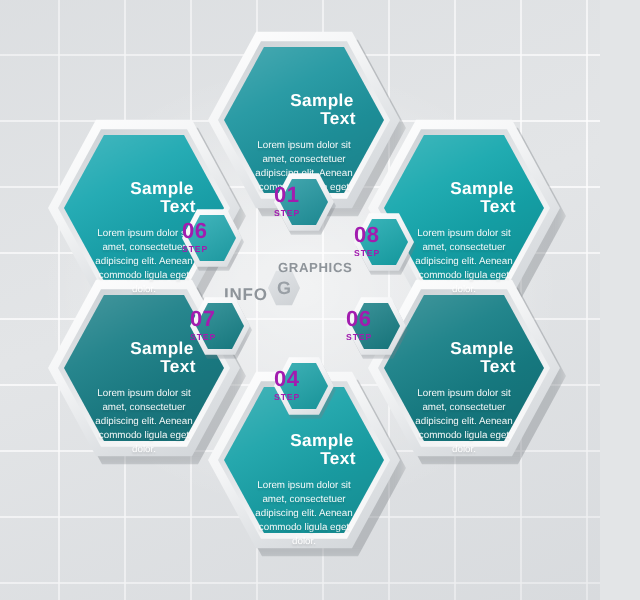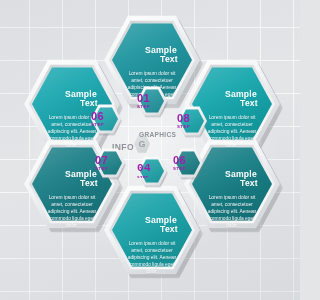--- a/index.html
+++ b/index.html
@@ -255,21 +255,21 @@
   <div class="badge" style="left:173px;top:148px;width:30px;height:30px;">
     <div class="badge-shadow" style="transform:translate(1px,2px);"></div>
     <div class="badge-plate"></div>
     <div class="badge-face" id="bface-03" style="inset: 3px; background: rgb(23, 127, 134);"></div>
     <div class="badge-label">
       <span class="badge-num">06</span>
       <span class="badge-step">STEP</span>
     </div>
   </div>
 
-  <div class="badge" style="left:137px;top:156px;width:30px;height:30px;font-family:Liberation Mono, monospace;">
+  <div class="badge" style="left:137px;top:178px;width:30px;height:30px;">
     <div class="badge-shadow" style="transform:translate(1px,2px);"></div>
     <div class="badge-plate"></div>
     <div class="badge-face" id="bface-04" style="inset: 3px; background: rgb(26, 163, 169);"></div>
     <div class="badge-label">
       <span class="badge-num">04</span>
       <span class="badge-step">STEP</span>
     </div>
   </div>
 
   <div class="badge" style="left:95px;top:148px;width:30px;height:30px;">

